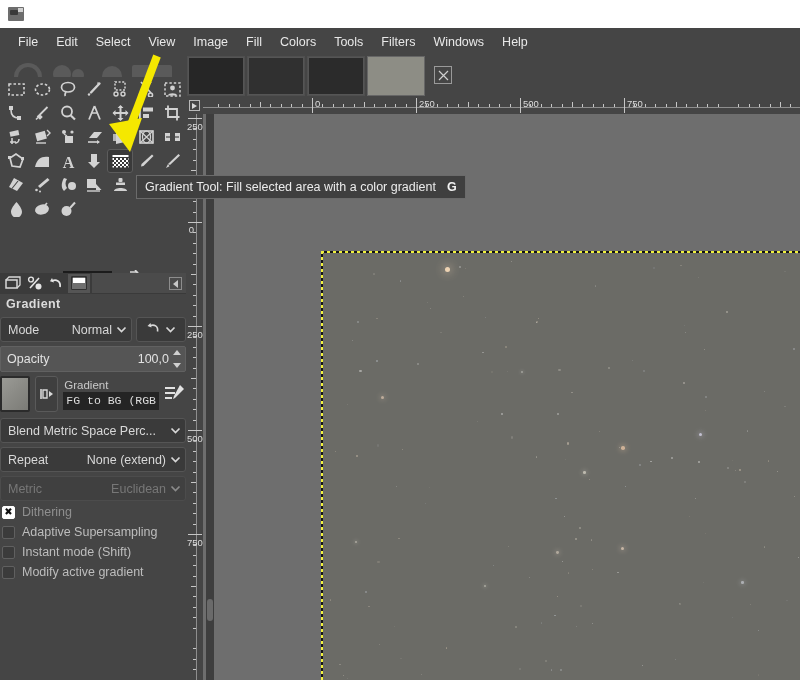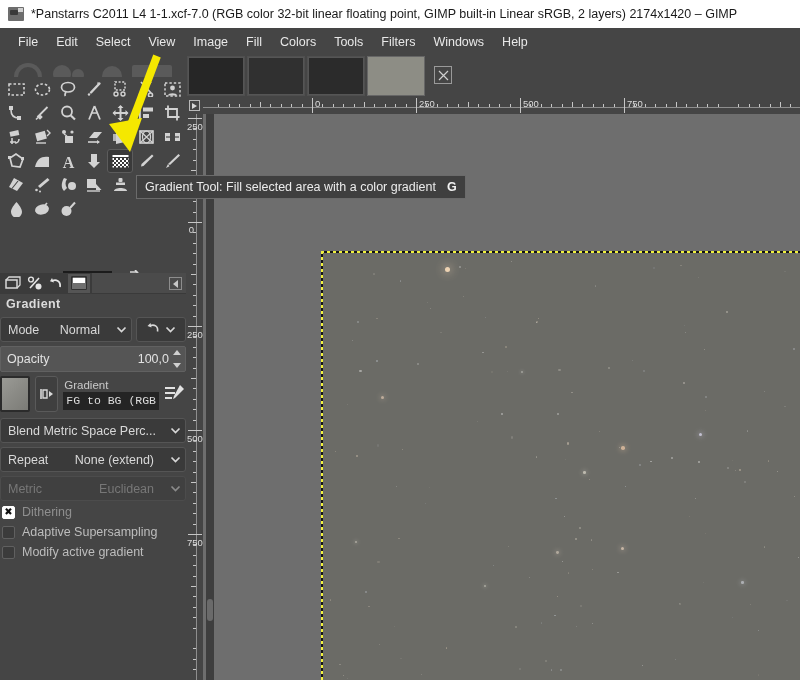--- a/index.html
+++ b/index.html
@@ -96,21 +96,21 @@
   }
   .to-body{padding:0 0;}
 
   .row{display:flex;align-items:center;margin:2px 0 4px 0;}
   .ctl{
     background:#3a3a3a;border:1px solid #555;border-radius:3px;
     height:25px;display:flex;align-items:center;color:#d8d8d8;font-size:12.5px;
   }
   .ctl.disabled{color:#777;border-color:#4c4c4c;background:#404040;}
   .ctl .lbl{padding-left:7px;}
-  .ctl .val{margin-left:auto;padding-right:4px;display:flex;align-items:center;gap:16px;}
+  .ctl .val{margin-left:auto;padding-right:4px;display:flex;align-items:center;gap:4px;}
   .chev{width:11px;height:11px;flex:none;}
   .chev svg{display:block;}
 
   .mode-ctl{flex:1;}
   .revert-ctl{width:50px;margin-left:4px;justify-content:center;gap:5px;}
 
   .spin{
     width:100%;height:26px;background:#555;border:1px solid #616161;border-radius:2px;
     display:flex;align-items:center;color:#e2e2e2;font-size:12.5px;position:relative;
   }
@@ -203,21 +203,20 @@
   
   .arrow{position:absolute;left:96px;top:52px;width:82px;height:120px;z-index:50;pointer-events:none;}
 </style>
 </head>
 <body>
 
 <div id="app">
 
   <div class="titlebar">
     <div class="appicon"></div>
-    <span>*Panstarrs C2011 L4 1-1.xcf-7.0 (RGB color 32-bit linear floating point, GIMP built-in Linear sRGB, 2 layers) 2174x1420 – GIMP</span>
   </div>
 
   <div class="menubar">
     <div class="mi">File</div>
     <div class="mi">Edit</div>
     <div class="mi">Select</div>
     <div class="mi">View</div>
     <div class="mi">Image</div>
     <div class="mi">Fill</div>
     <div class="mi">Colors</div>
@@ -730,20 +729,24 @@
         </div>
 
 
         <div class="chk dim">
           <span class="box on"></span>
           <span>Dithering</span>
         </div>
         <div class="chk">
           <span class="box"></span>
           <span>Adaptive Supersampling</span>
+        </div>
+        <div class="chk">
+          <span class="box"></span>
+          <span>Instant mode  (Shift)</span>
         </div>
         <div class="chk">
           <span class="box"></span>
           <span>Modify active gradient</span>
         </div>
 
       </div>
     </div>
   </div>
 

